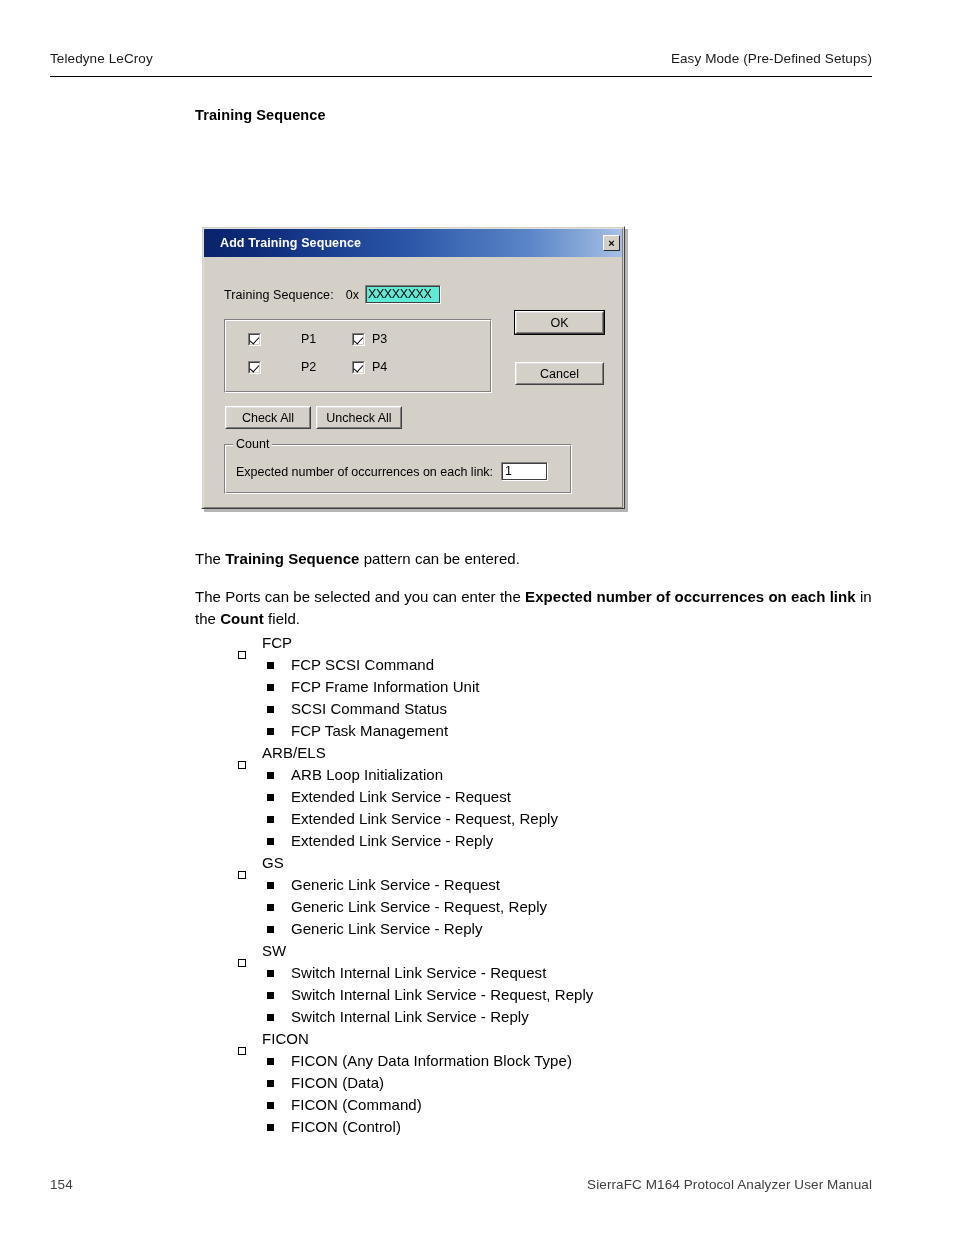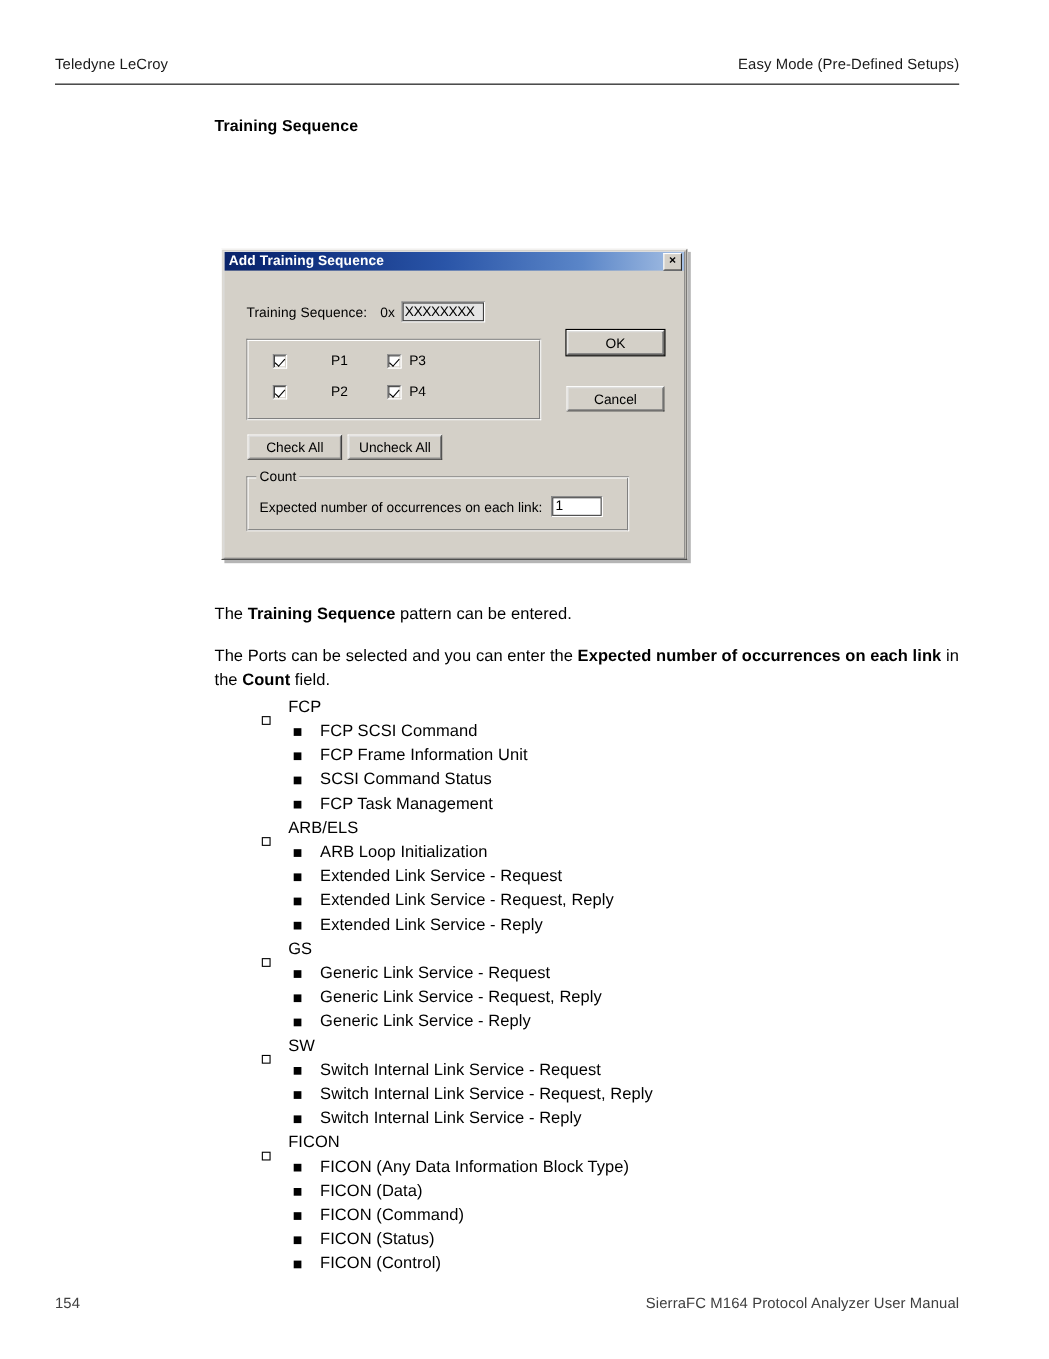--- a/index.html
+++ b/index.html
@@ -93,26 +93,26 @@
     position: absolute;
     left: 1px; top: 1px; right: 1px; bottom: 0;
     border: 1px solid #dfdfdf;
     border-right-color: #808080;
     border-bottom-color: #808080;
     box-sizing: border-box;
     pointer-events: none;
   }
 
   .titlebar {
-    height: 17px;
+    height: 28px;
     margin: 2px 2px 0 2px;
     background: linear-gradient(to right, #0a246a 0%, #0c2a78 12%, #2a55a8 48%, #5b86c8 78%, #a6c0e4 100%);
     display: flex;
     align-items: center;
-    padding: 0 2px 0 4px;
+    padding: 0 2px 0 16px;
     box-sizing: border-box;
   }
   .titlebar .title-text {
     color: #ffffff;
     font-size: 12.5px;
     font-weight: bold;
     line-height: 13px;
     letter-spacing: 0.1px;
     flex: 1;
     white-space: nowrap;
@@ -157,21 +157,21 @@
     letter-spacing: 0.1px;
   }
   .ts-prefix {
     font-size: 12.5px;
     margin-left: 12px;
     margin-right: 6px;
   }
   .ts-input {
     width: 76px;
     height: 19px;
-    background: #e5e5e5;
+    background: #5eead4;
     border: 1px solid #808080;
     border-right-color: #ffffff;
     border-bottom-color: #ffffff;
     outline: 1px solid #404040;
     outline-offset: -2px;
     box-sizing: border-box;
     font-size: 12.5px;
     line-height: 17px;
     padding: 0 2px;
     color: #000;
@@ -657,26 +657,20 @@
       <div class="lvl2">
         <span class="marker-solid">
           <span class="glyph"></span>
         </span>
         <span class="item-text">FICON (Command)</span>
       </div>
       <div class="lvl2">
         <span class="marker-solid">
           <span class="glyph"></span>
         </span>
-        <span class="item-text">FICON (Status)</span>
-      </div>
-      <div class="lvl2">
-        <span class="marker-solid">
-          <span class="glyph"></span>
-        </span>
         <span class="item-text">FICON (Control)</span>
       </div>
     </div>
 
   <div class="page-footer">
     <span class="ftr-left">154</span>
     <span class="ftr-right">SierraFC M164 Protocol Analyzer User Manual</span>
   </div>
 
 </div>

